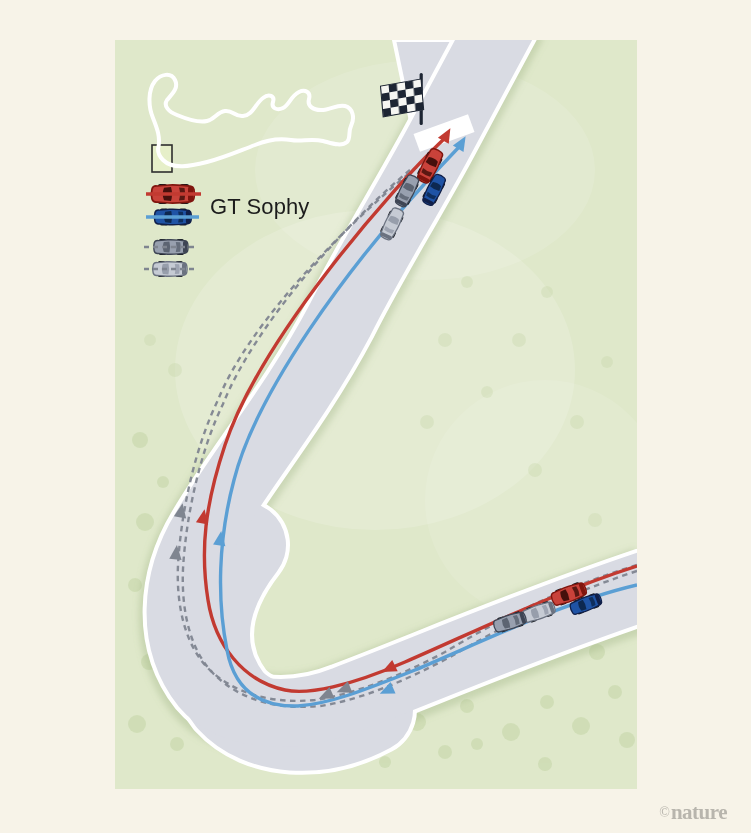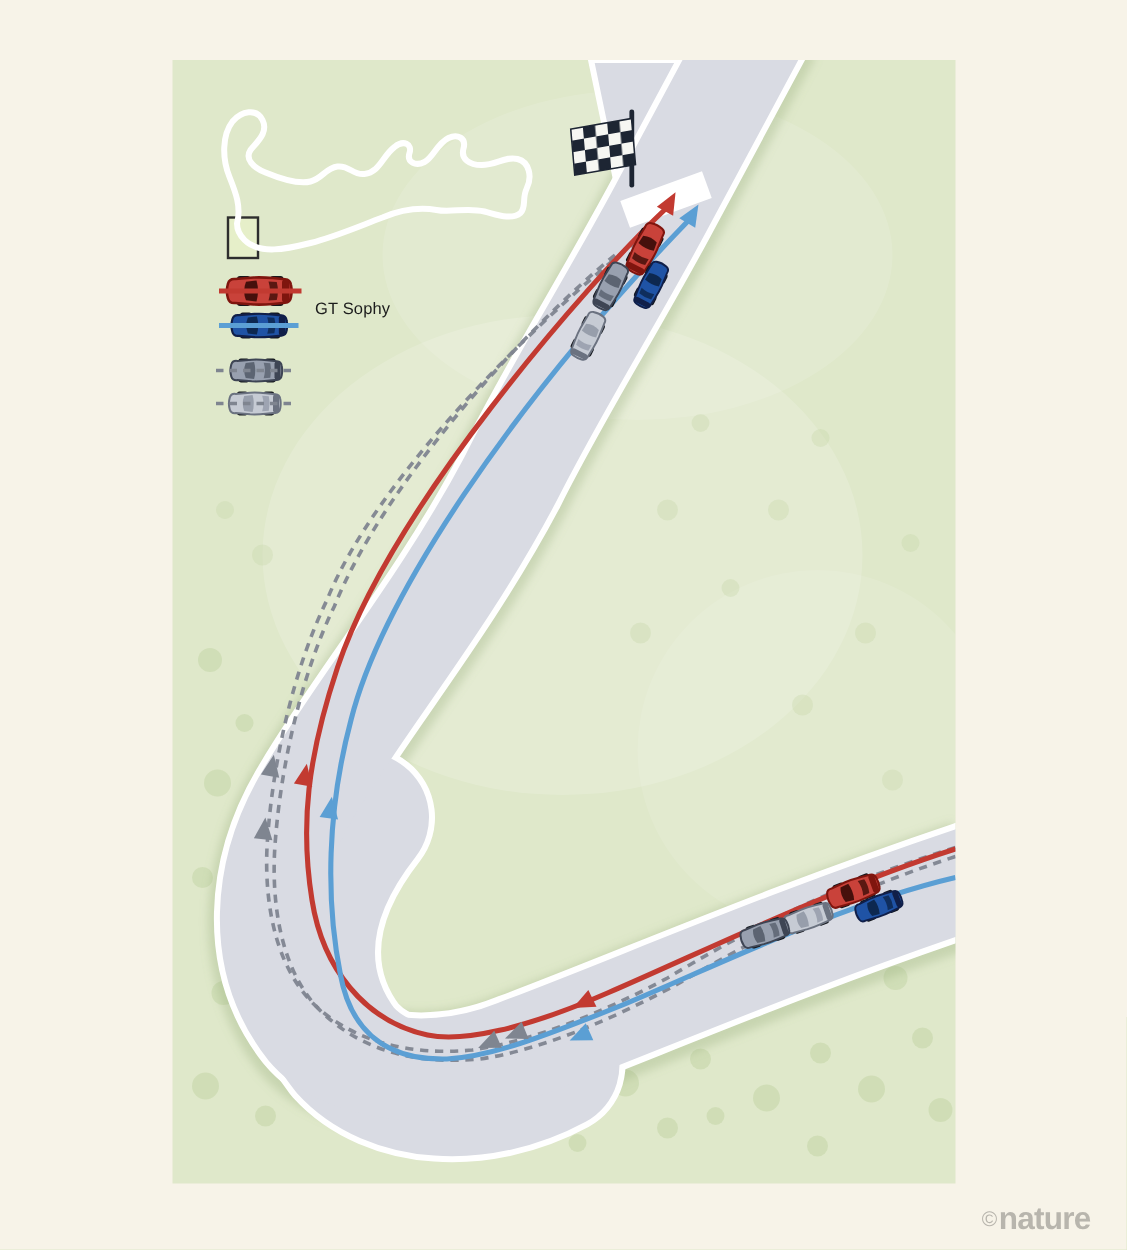--- a/index.html
+++ b/index.html
@@ -6,27 +6,27 @@
   body{
     width:751px;height:833px;position:relative;overflow:hidden;
     background:var(--page_bg);
     font-family:"Liberation Sans", sans-serif;
   }
   #figure{position:absolute;left:0;top:0;width:751px;height:833px;}
   #panel{position:absolute;left:115px;top:40px;width:522px;height:749px;background:var(--grass);}
   #panel svg{position:absolute;left:0;top:0;}
   .legend-label{
     position:absolute;color:var(--ink);
-    font-size:11px;line-height:21.5px;letter-spacing:.1px;
+    font-size:22px;line-height:21.5px;letter-spacing:.1px;
   }
   #label-sophy{left:210px;top:196px;}
   #label-human{left:210px;top:237px;width:72px;}
   #watermark{
     position:absolute;right:24px;bottom:8px;color:var(--nature_gray);
-    font-family:Liberation Sans, sans-serif;
+    font-family:Liberation Serif, serif;
     margin-top:14px;
   }
   #watermark .c{font-size:14px;vertical-align:2px;margin-right:1px;}
   #watermark .n{font-size:21px;font-weight:700;letter-spacing:-.5px;}
   
   .speck{fill:var(--grass_speckle);}
   .lightpatch{fill:#ffffff;}
   .road-shadow{fill:none;stroke:#8aa070;stroke-opacity:.28;}
   .road-casing{fill:none;stroke:var(--road_edge);stroke-linecap:round;stroke-linejoin:round;}
   .road-fill{fill:none;stroke:var(--road);stroke-linecap:round;stroke-linejoin:round;}

